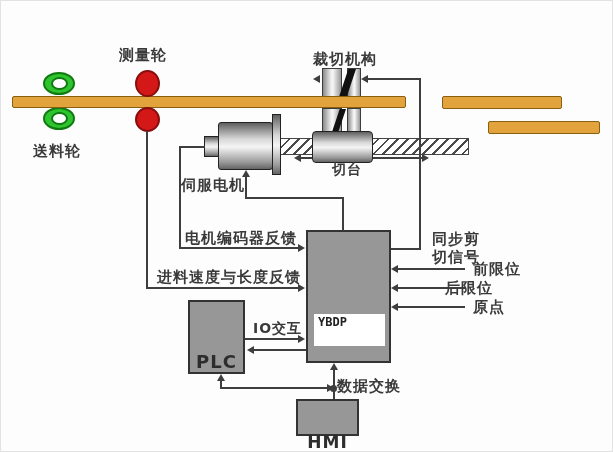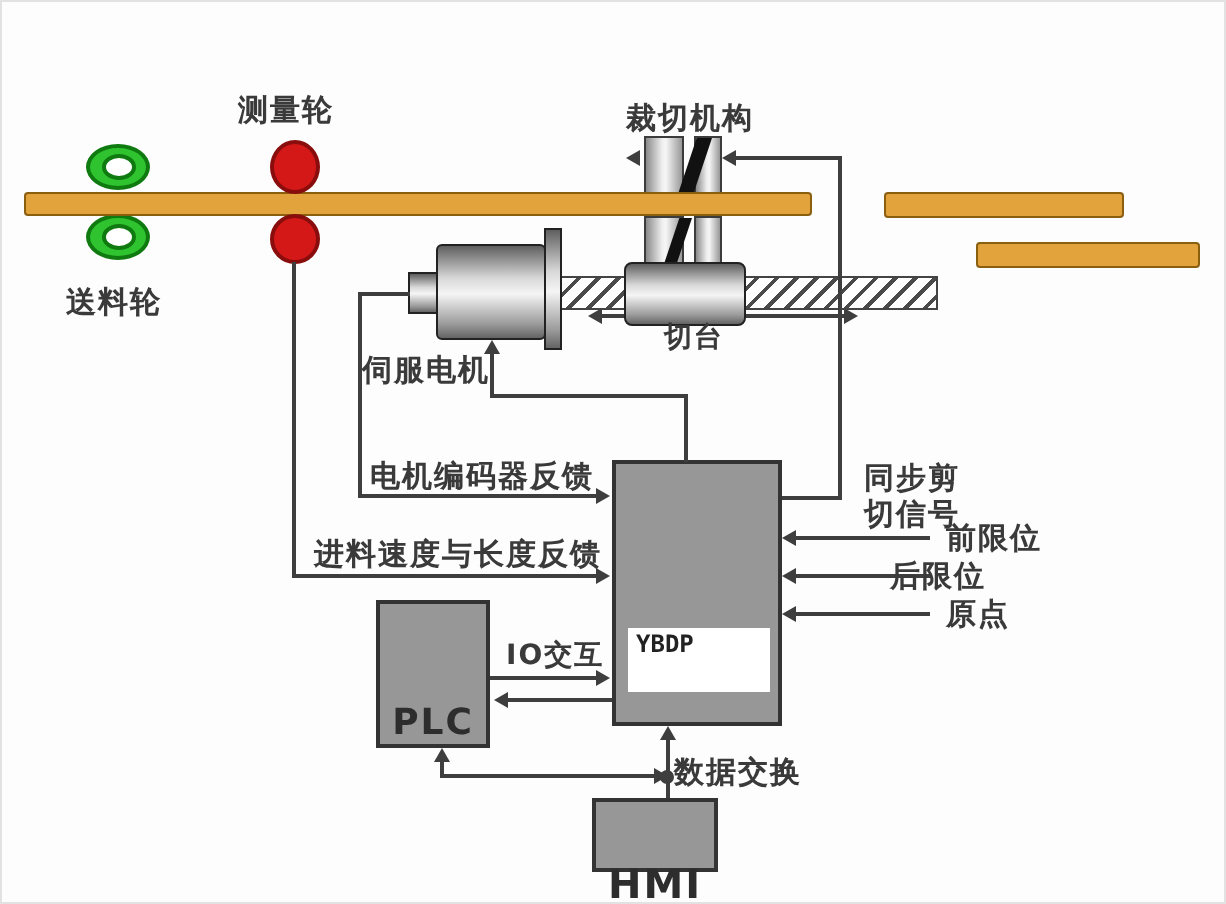--- a/index.html
+++ b/index.html
@@ -83,21 +83,21 @@
   <div class="arr arr-l" style="left:293px;top:153px;z-index:1;"></div>
   <div class="arr arr-r" style="left:421px;top:153px;z-index:1;"></div>
 
   <div class="gbox" style="left:305px;top:229px;width:85px;height:133px;">
     <div id="ybdp-strip">YBDP</div>
   </div>
   <div class="gbox" style="left:187px;top:299px;width:57px;height:74px;">
     <span class="btxt">PLC</span>
   </div>
   <div class="gbox" style="left:295px;top:398px;width:63px;height:37px;">
-    <span class="btxt" style="font-size:20px;">HMI</span>
+    <span class="btxt" style="font-size:17px;">HMI</span>
   </div>
 
   <div class="vl" style="left:145px;top:130px;height:158px;"></div>
   <div class="hl" style="left:145px;top:286px;width:153px;"></div>
   <div class="arr arr-r" style="left:297px;top:283px;"></div>
 
   <div class="hl" style="left:178px;top:145px;width:26px;"></div>
   <div class="vl" style="left:178px;top:145px;height:103px;"></div>
   <div class="hl" style="left:178px;top:246px;width:120px;"></div>
   <div class="arr arr-r" style="left:297px;top:243px;"></div>

